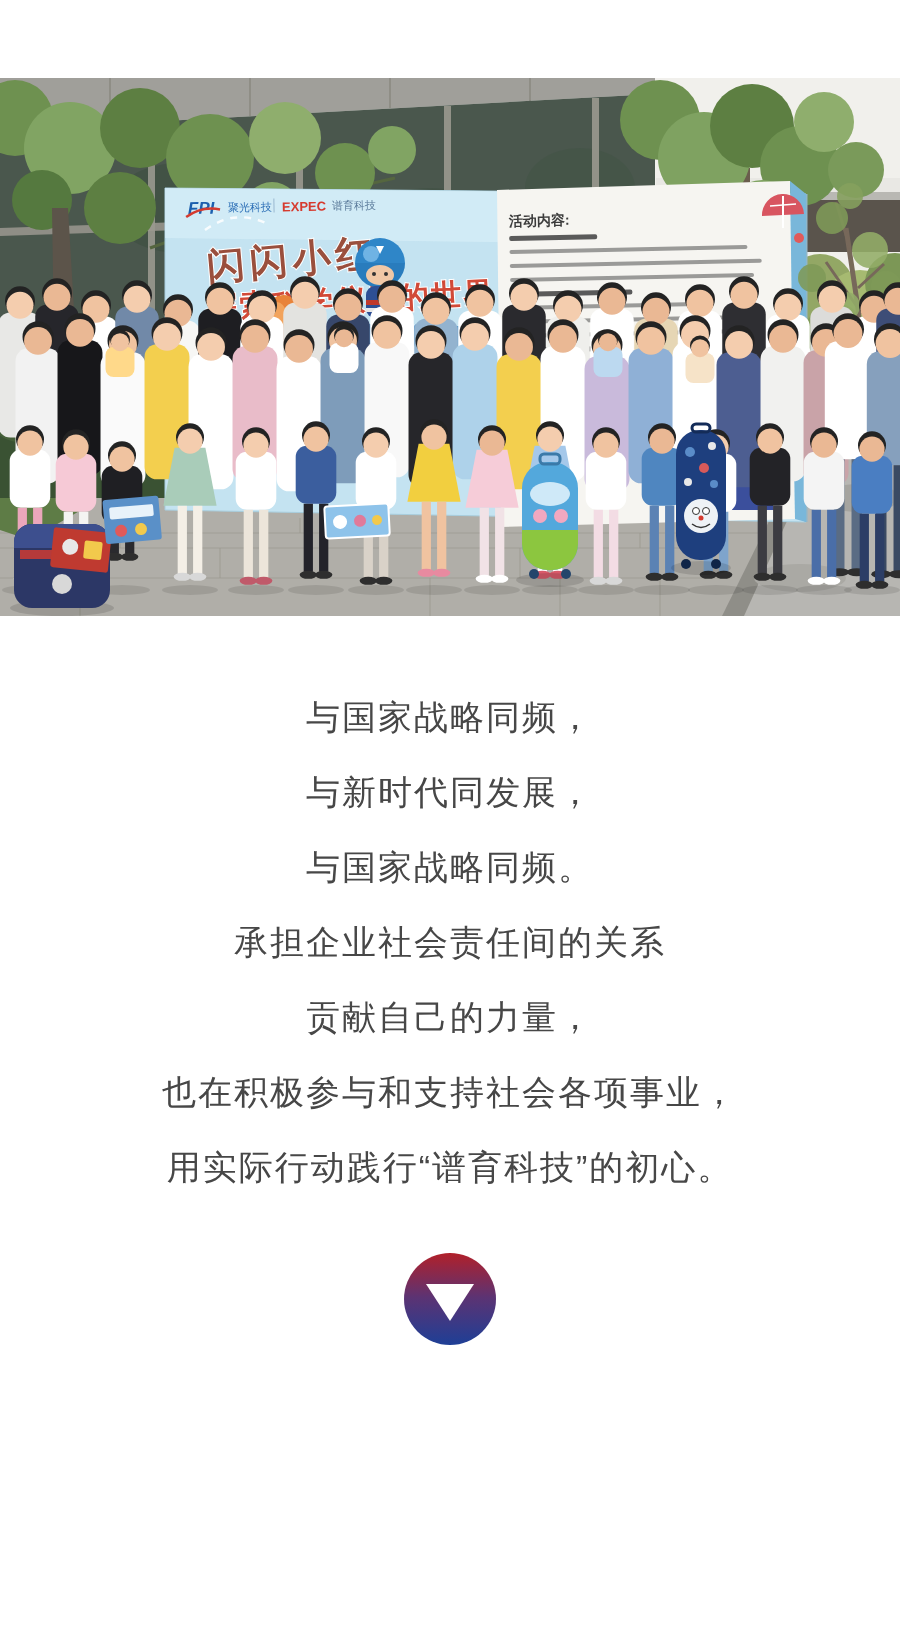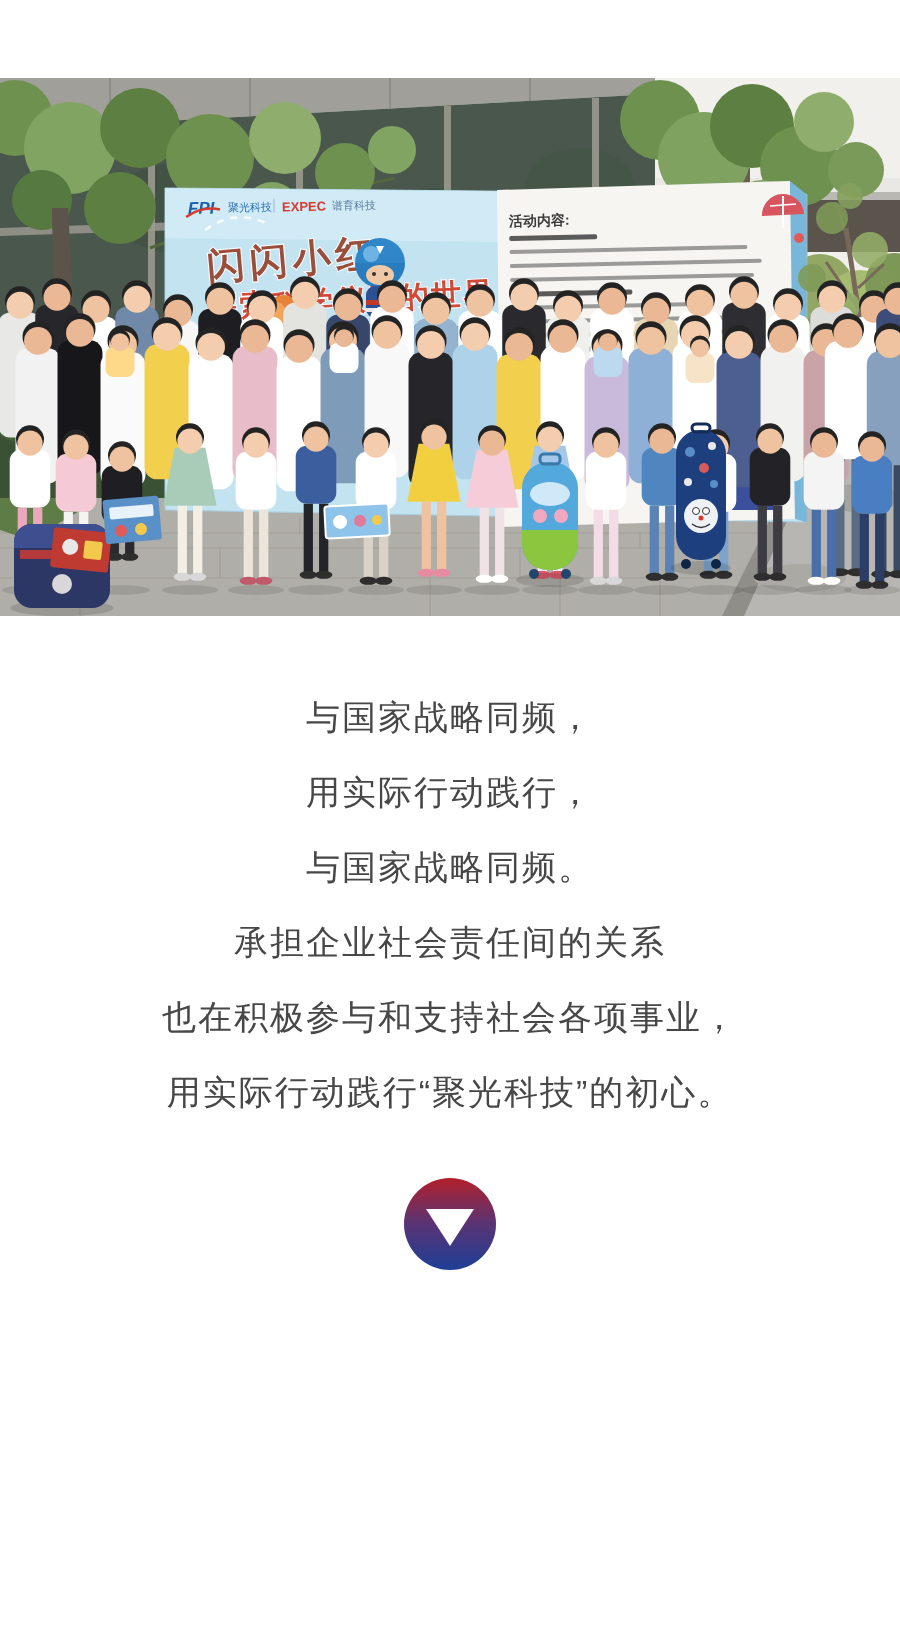--- a/index.html
+++ b/index.html
@@ -680,22 +680,23 @@
       <rect x="692" y="346" width="18" height="8" rx="4" fill="none" stroke="#142c58" stroke-width="3"></rect>
       <circle cx="686" cy="486" r="5" fill="#0f2548"></circle>
       <circle cx="716" cy="486" r="5" fill="#0f2548"></circle>
     </g>
   </g>
 </svg>
 </div>
 
 <div class="article" id="article" style="color: rgb(71, 71, 71);">
     <p>与国家战略同频，</p>
-    <p>用实际行动践行，</p>
+    <p>与新时代同发展，</p>
     <p>与国家战略同频。</p>
     <p>承担企业社会责任间的关系</p>
+    <p>贡献自己的力量，</p>
     <p>也在积极参与和支持社会各项事业，</p>
-    <p>用实际行动践行“聚光科技”的初心。</p>
+    <p>用实际行动践行“谱育科技”的初心。</p>
   </div>
 
 <div class="scroll-btn" id="scrollBtn" style="background: linear-gradient(rgb(177, 32, 42) 0%, rgb(92, 51, 115) 48%, rgb(30, 63, 150) 100%);">
   <div class="tri-down"></div>
 </div>
 
 </body></html>

